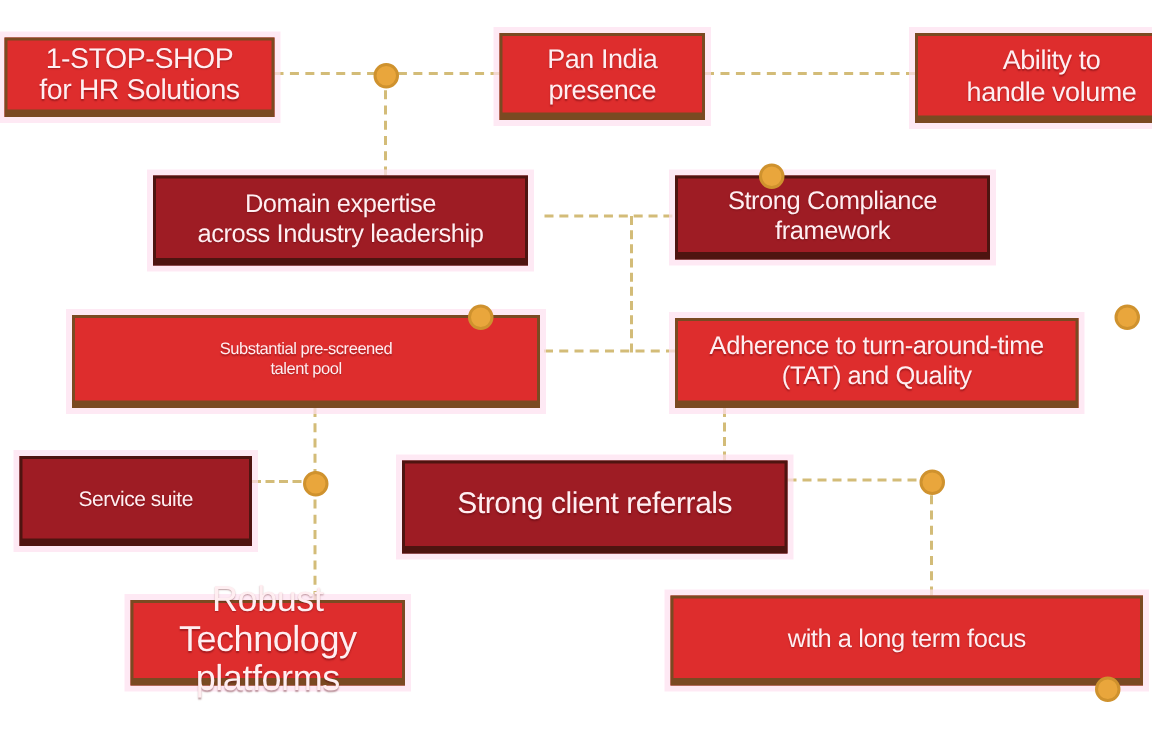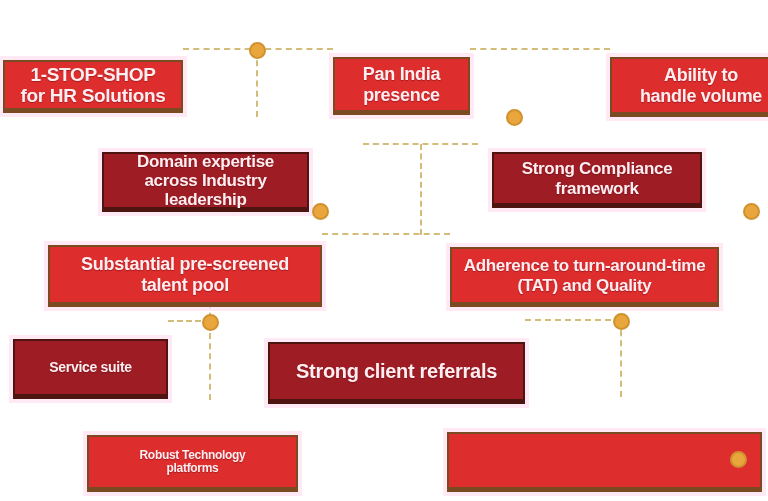--- a/index.html
+++ b/index.html
@@ -5,40 +5,39 @@
   html,body{margin:0;padding:0;background:#ffffff;}
   #stage{
     position:relative;width:768px;height:501px;overflow:hidden;
     background:#ffffff;
     font-family:"Liberation Sans","DejaVu Sans",sans-serif;
   }
   
   .nodebox{
     position:absolute;z-index:2;
     display:flex;flex-direction:column;align-items:center;justify-content:center;
-    text-align:center;color:#ffeef1;font-weight:700;line-height:1.12;
+    text-align:center;color:#ffeef1;font-weight:400;line-height:1.12;
     letter-spacing:-0.3px;
     box-shadow:0 0 0 4px rgba(253,224,240,.72);
     text-shadow:0 1px 1px rgba(80,0,10,.38);
     box-sizing:border-box;
-    margin-top:35px;
   }
   .bright{background:#de2d2d;border:2px solid #7a4a22;border-bottom-width:5px;}
   .dark{background:#9e1c24;border:2px solid #4e1410;border-bottom-width:5px;}
   .nodebox span{display:block;width:100%;}
   .b-a{left:3px;top:25px;width:180px;height:53px;font-size:19px;}
   .b-b{left:333px;top:22px;width:137px;height:58px;font-size:18px;justify-content:center;}
   .b-c{left:610px;top:22px;width:182px;height:60px;font-size:18px;}
-  .b-d{left:102px;top:117px;width:207px;height:60px;font-size:17px;}
-  .b-e{left:492px;top:117px;width:210px;height:56px;font-size:17px;}
-  .b-f{left:48px;top:210px;width:274px;height:62px;font-size:18px;}
+  .b-d{left:102px;top:117px;width:250px;height:60px;font-size:17px;}
+  .b-e{left:450px;top:117px;width:210px;height:56px;font-size:17px;}
+  .b-f{left:48px;top:210px;width:312px;height:62px;font-size:11px;}
   .b-g{left:450px;top:212px;width:269px;height:60px;font-size:17px;}
   .b-h{left:13px;top:304px;width:155px;height:60px;font-size:14px;}
   .b-i{left:268px;top:307px;width:257px;height:62px;font-size:20px;}
-  .b-j{left:87px;top:400px;width:211px;height:57px;font-size:12px;}
+  .b-j{left:87px;top:400px;width:183px;height:57px;font-size:24px;}
   .b-k{left:447px;top:397px;width:315px;height:60px;font-size:17px;}
   
   .dash-h{position:absolute;z-index:1;height:0;border-top:2px dashed #d3bc78;}
   .dash-v{position:absolute;z-index:1;width:0;border-left:2px dashed #d3bc78;}
   .c1{left:183px;top:48px;width:150px;}
   .c2{left:256px;top:50px;height:67px;}
   .c3{left:470px;top:48px;width:140px;}
   .c4{left:363px;top:143px;width:115px;}
   .c5{left:420px;top:144px;height:91px;}
   .c6{left:322px;top:233px;width:128px;}
@@ -119,20 +118,21 @@
   <div class="nodebox dark b-i">
     <span>Strong client referrals</span>
   </div>
 
   <div class="nodebox bright b-j">
     <span>Robust Technology</span>
     <span>platforms</span>
   </div>
 
   <div class="nodebox bright b-k">
+    <span>with a long term focus</span>
   </div>
 
   <div class="gnode n1"></div>
   <div class="gnode n2"></div>
   <div class="gnode n3"></div>
   <div class="gnode n4"></div>
   <div class="gnode n5"></div>
   <div class="gnode n6"></div>
   <div class="gnode n7"></div>
 

